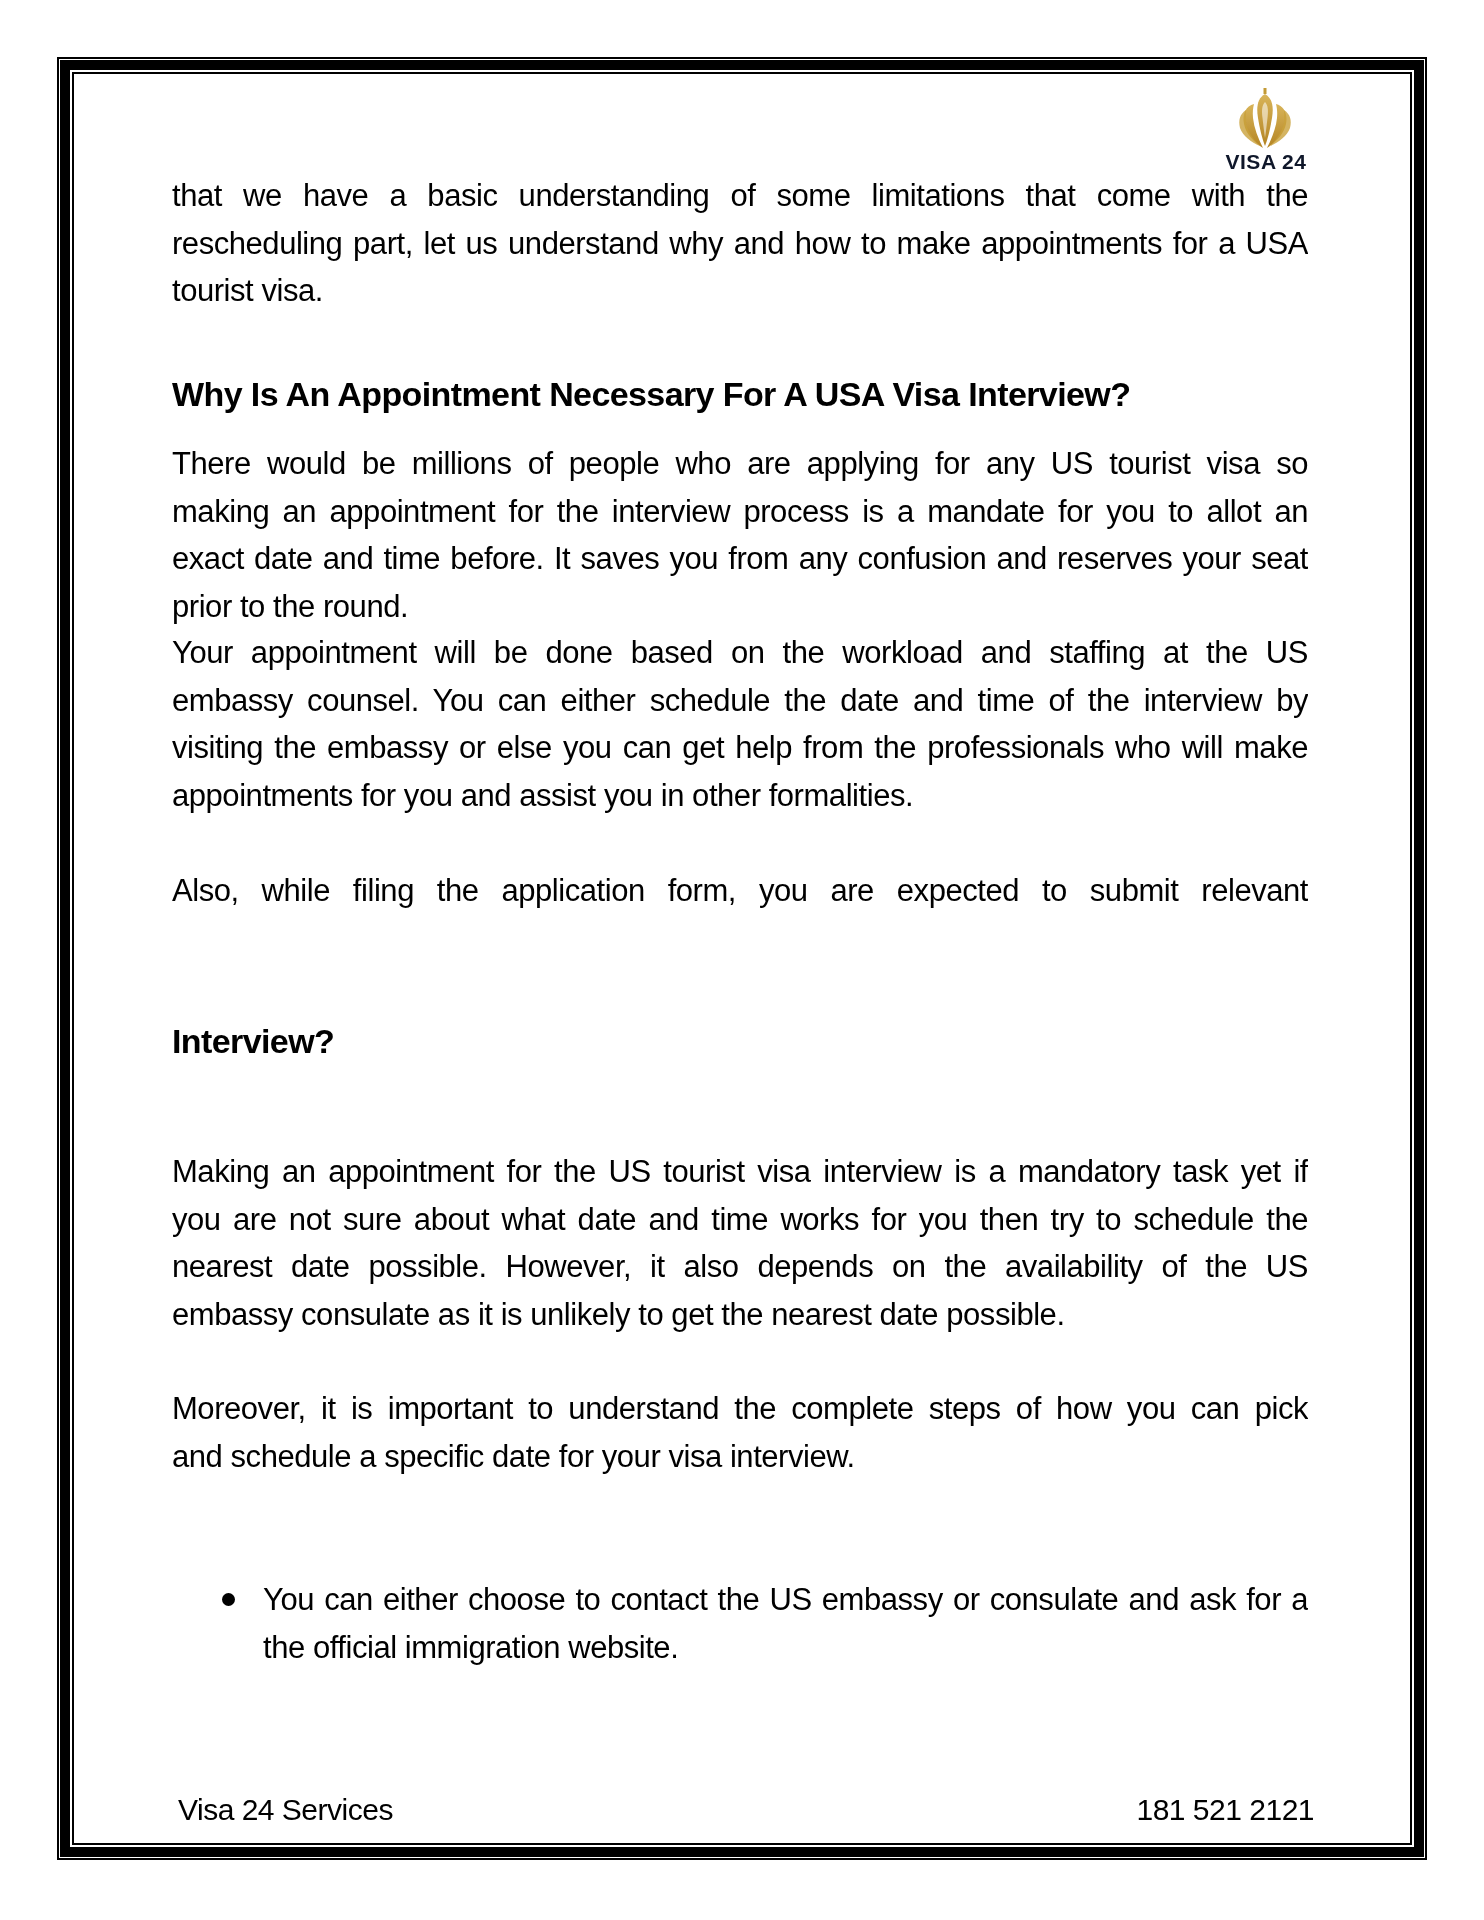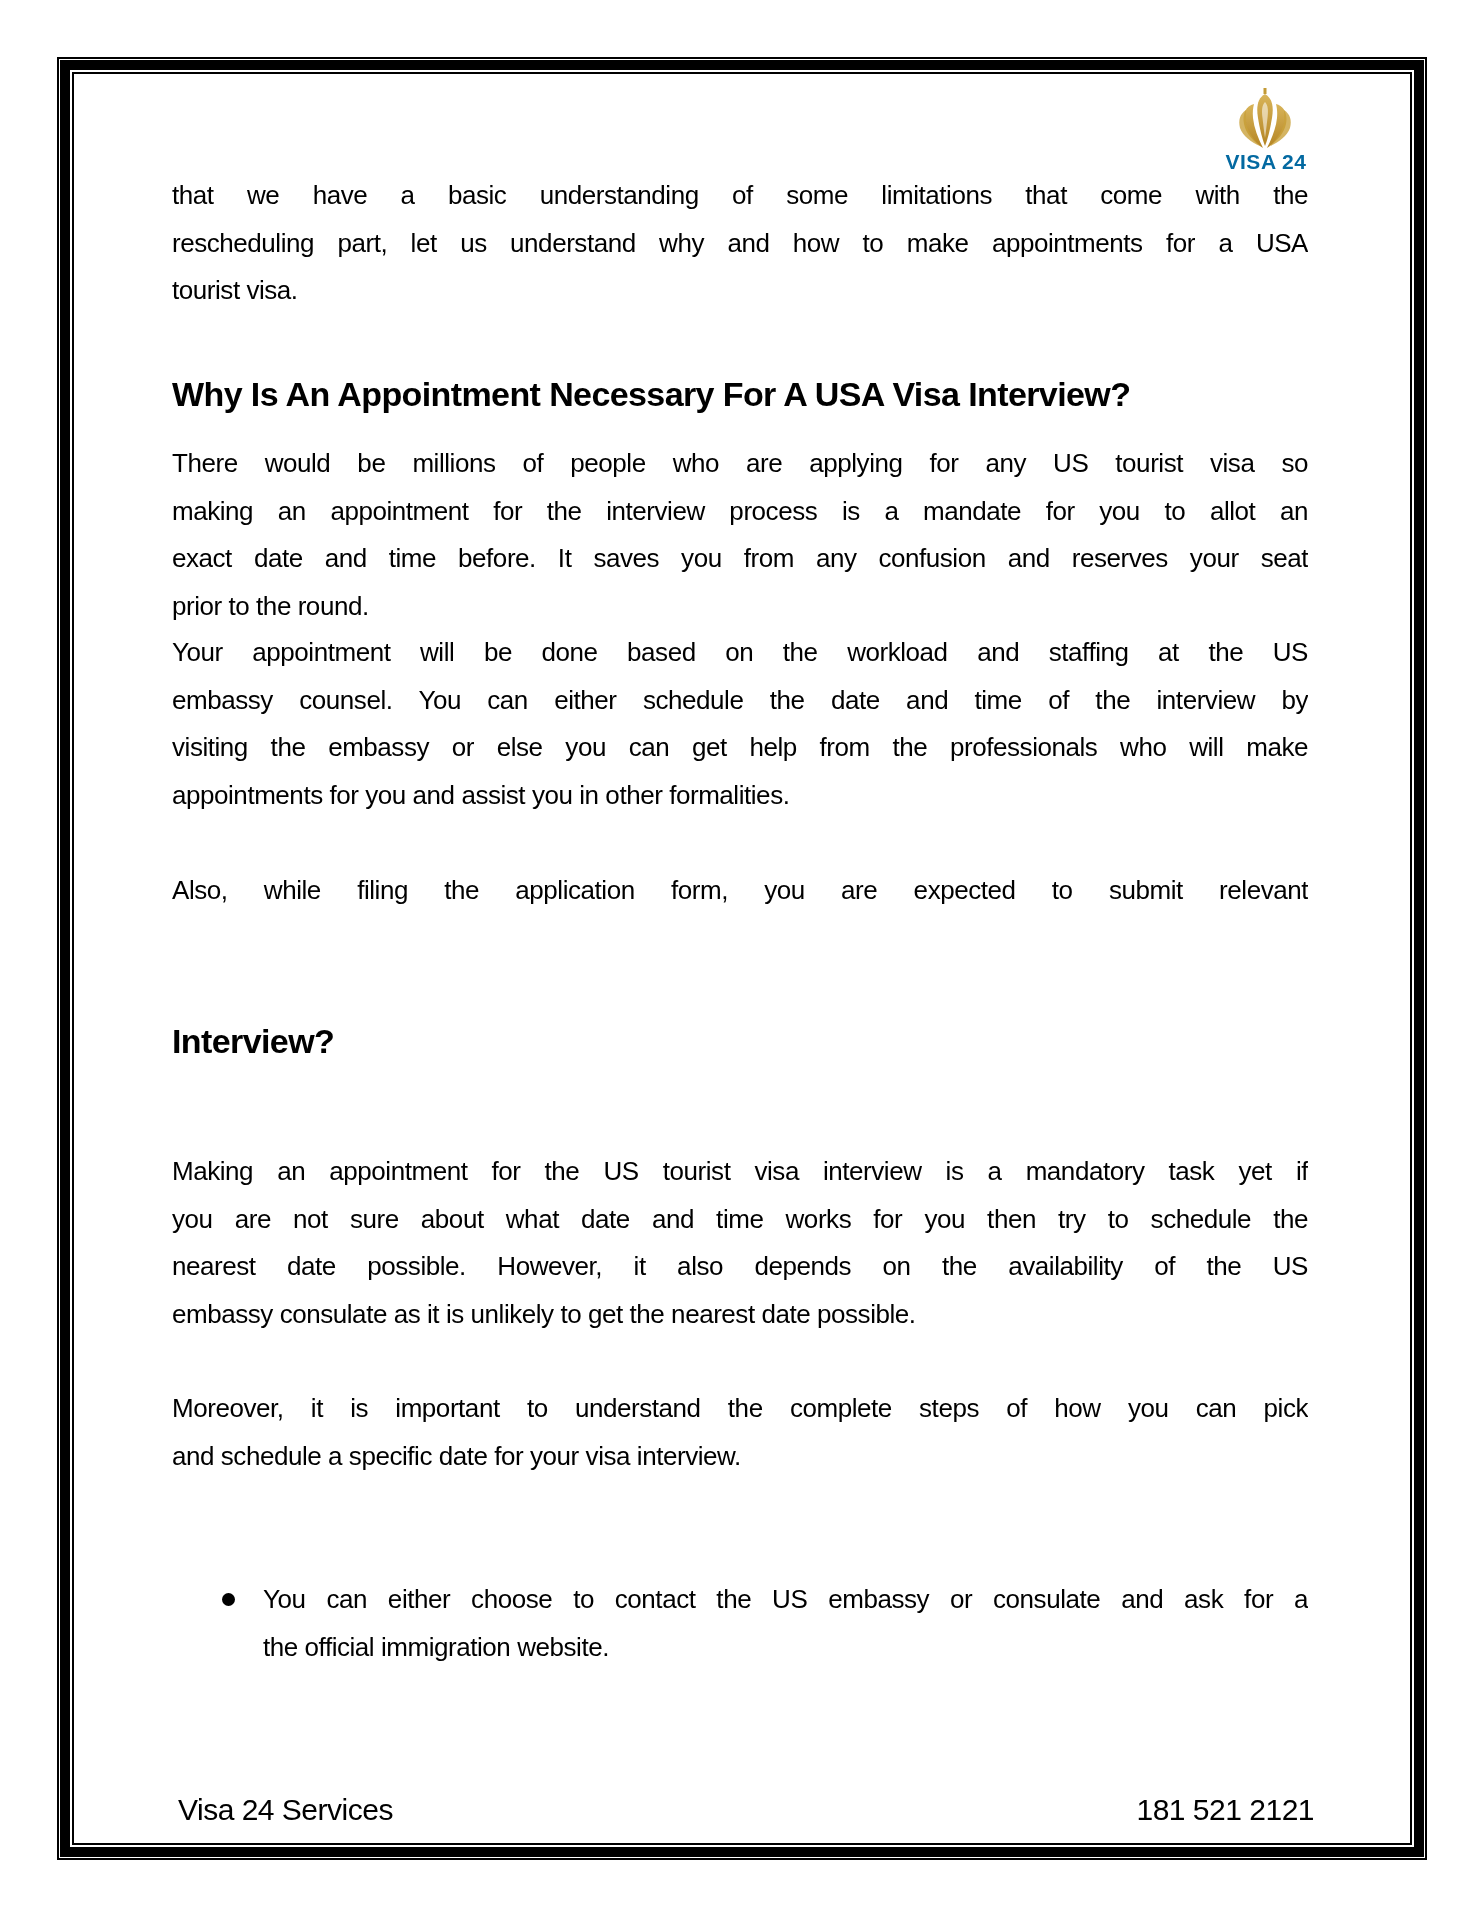--- a/index.html
+++ b/index.html
@@ -8,24 +8,24 @@
   .frame-outer-thin { position: absolute; left: 57px; top: 57px; width: 1370px; height: 1803px;
          border: 2px solid #000; box-sizing: border-box; }
   .frame-thick { position: absolute; left: 60px; top: 60px; width: 1364px; height: 1797px;
          border: 10px solid #000; box-sizing: border-box; }
   .frame-inner-thin { position: absolute; left: 72px; top: 72px; width: 1340px; height: 1773px;
          border: 2px solid #000; box-sizing: border-box; }
 
   .logo { position: absolute; left: 1216px; top: 88px; width: 100px; height: 88px; }
   .logo-mark { position: absolute; left: 20px; top: 0; width: 58px; height: 62px; }
   .logo-text { position: absolute; left: 0; top: 62px; width: 100px; text-align: center;
-         font-weight: bold; font-size: 21px; color: #0369a1; letter-spacing: 0.5px; line-height: 24px; }
+         font-weight: bold; font-size: 21px; color: #0f172a; letter-spacing: 0.5px; line-height: 24px; }
 
   .content { position: absolute; left: 172px; width: 1136px; }
-  .line { height: 47.5px; line-height: 47.5px; font-size: 26px; letter-spacing: -0.45px;
+  .line { height: 47.5px; line-height: 47.5px; font-size: 31px; letter-spacing: -0.45px;
           white-space: nowrap; text-align: justify; text-align-last: justify; overflow: visible; }
   .line.last { text-align-last: left; }
   .h { position: absolute; left: 172px; width: 1136px; font-weight: bold; font-size: 34px;
        letter-spacing: -0.6px; line-height: 62px; white-space: nowrap; }
   .h .hl { height: 62px; text-align: justify; text-align-last: justify; }
   .h .hl.last { text-align-last: left; }
 
   .bullet-item { position: absolute; left: 172px; width: 1136px; }
   .bullet-dot { position: absolute; left: 50px; top: 17px; width: 13px; height: 13px; border-radius: 50%; background: #000; }
   .bullet-text { position: absolute; left: 91px; width: 1045px; }

